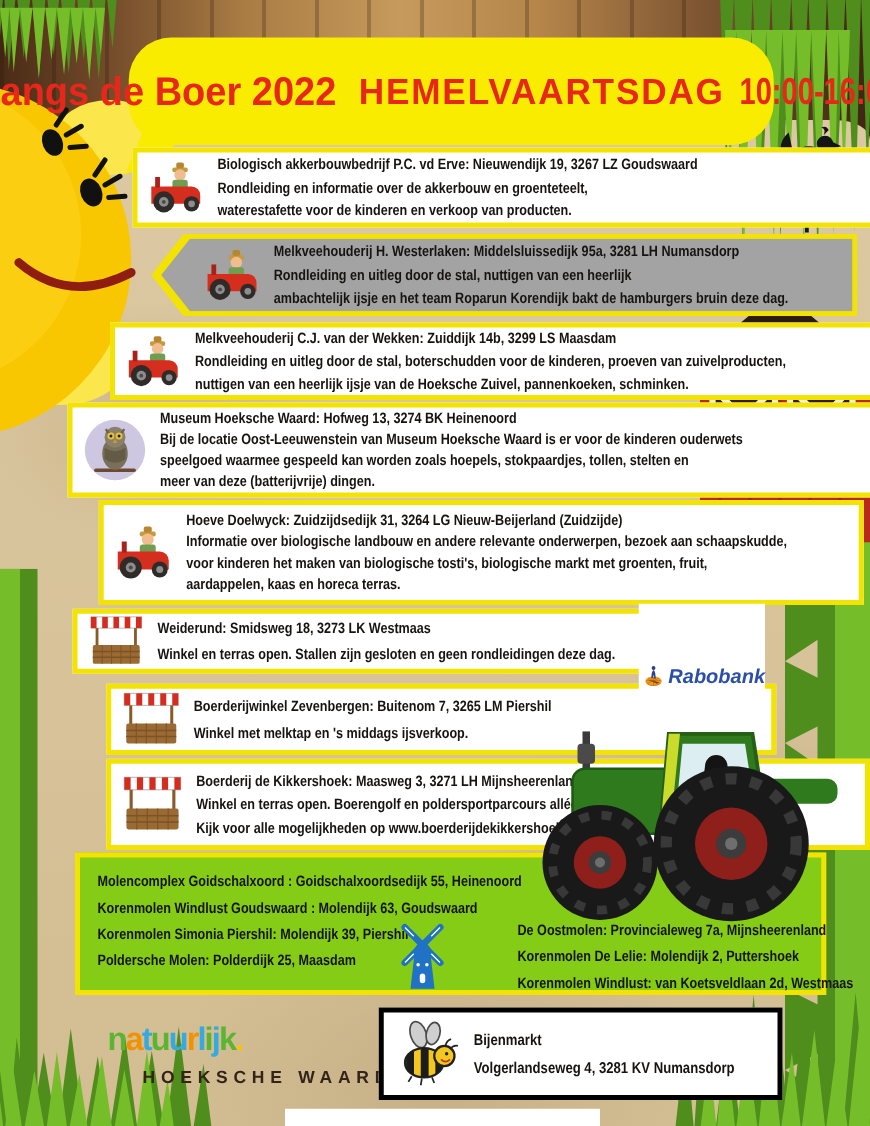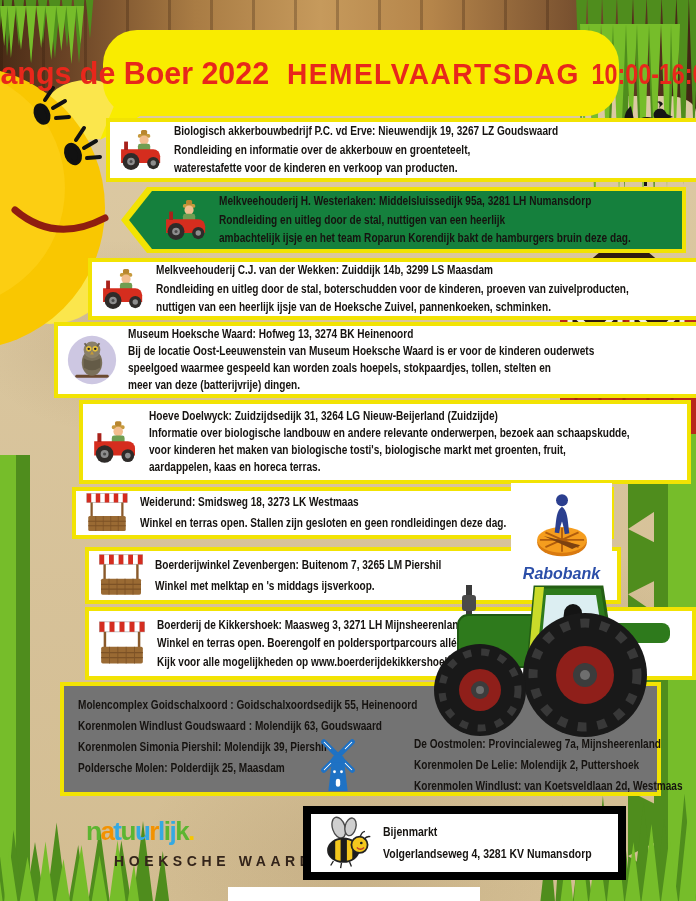--- a/index.html
+++ b/index.html
@@ -35,37 +35,37 @@
     display:flex;align-items:center;z-index:4;}
   .eicon{flex:0 0 auto;margin:0 10px 0 8px;}
   .lines{display:flex;flex-direction:column;justify-content:center;min-width:0;}
   .t{white-space:nowrap;font-weight:700;font-size:12px;color:#161310;line-height:18.5px;
     transform:scaleX(.84);transform-origin:0 50%;}
   .lines2 .t{line-height:21px;}
   .lines4 .t{line-height:17px;}
   
   .arrowbox{position:absolute;z-index:4;background:#f2e303;
     clip-path:polygon(26px 0,100% 0,100% 100%,26px 100%,0 50%);}
-  .arrowbox .inner{position:absolute;inset:0;background:#15803d;
+  .arrowbox .inner{position:absolute;inset:0;background:#a3a3a3;
     clip-path:polygon(31px 4px,calc(100% - 4px) 4px,calc(100% - 4px) calc(100% - 4px),31px calc(100% - 4px),8px 50%);
     display:flex;align-items:center;box-sizing:border-box;padding-left:34px;}
   
-  .molens{position:absolute;left:60px;top:682px;width:601px;height:114px;background:#737373;
+  .molens{position:absolute;left:60px;top:682px;width:601px;height:114px;background:#84cc16;
     border:4px solid #f2e303;box-sizing:border-box;z-index:4;}
   .molens .colL{position:absolute;left:14px;top:9px;}
   .molens .colR{position:absolute;left:306px;top:48px;margin-left:44px;}
   .molens .t{line-height:21px;}
   .windmill{position:absolute;left:246px;top:47px;width:56px;height:60px;}
   
   .beebox{position:absolute;left:303px;top:806px;width:323px;height:74px;background:#fff;
-    border:8px solid #000000;box-sizing:border-box;display:flex;align-items:center;z-index:4;}
+    border:4px solid #000000;box-sizing:border-box;display:flex;align-items:center;z-index:4;}
   .beebox .t{font-size:12.5px;line-height:22px;}
   
   .rabo{position:absolute;left:511px;top:483px;width:101px;height:109px;background:#fff;z-index:4;
-    display:flex;flex-direction:column;align-items:center;justify-content:flex-start;padding-top:6px;box-sizing:border-box;}
+    display:flex;flex-direction:row;align-items:center;justify-content:flex-start;padding-top:6px;box-sizing:border-box;}
   .rabo .label{font-style:italic;font-weight:700;font-size:16px;color:#2b4ea8;margin-top:2px;}
   
   .natlogo{position:absolute;left:86px;top:811px;z-index:4;}
   .natword{font-weight:700;font-size:26px;letter-spacing:-1.5px;line-height:40px;}
   .natsub{font-weight:700;font-size:14px;letter-spacing:4.6px;color:#33241a;margin-top:2px;margin-left:28px;}
   .lc-g{color:#5cb531}.lc-o{color:#f39200}.lc-b{color:#36a9e1}.lc-y{color:#f7c600}
   
   .tractor-green{position:absolute;left:420px;top:585px;width:262px;height:160px;z-index:5;}
   .white-strip{position:absolute;left:228px;top:887px;width:252px;height:14px;background:#fff;z-index:6;}
 </style>
@@ -299,21 +299,21 @@
         <use href="#sym-red-tractor"></use>
       </svg>
     <div class="lines lines4">
       <div class="t">Hoeve Doelwyck: Zuidzijdsedijk 31, 3264 LG Nieuw-Beijerland  (Zuidzijde)</div>
       <div class="t">Informatie over biologische landbouw en andere relevante onderwerpen, bezoek aan schaapskudde,</div>
       <div class="t">voor kinderen het maken van biologische tosti's, biologische markt met groenten, fruit,</div>
       <div class="t">aardappelen, kaas en horeca terras.</div>
     </div>
   </div>
 
-  <div class="box" style="left:72px;top:487px;width:542px;height:52px">
+  <div class="box" style="left:58px;top:487px;width:542px;height:52px">
     <svg class="eicon" width="46" height="42" viewBox="0 0 60 56">
         <use href="#sym-stall"></use>
       </svg>
     <div class="lines lines2">
       <div class="t">Weiderund: Smidsweg 18, 3273 LK Westmaas</div>
       <div class="t">Winkel en terras open. Stallen zijn gesloten en geen rondleidingen deze dag.</div>
     </div>
   </div>
 
   <div class="box" style="left:85px;top:547px;width:536px;height:57px">

